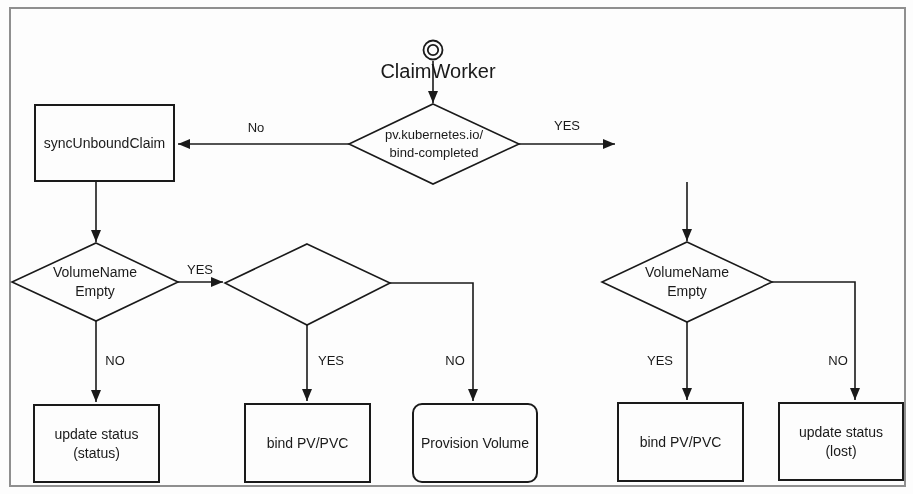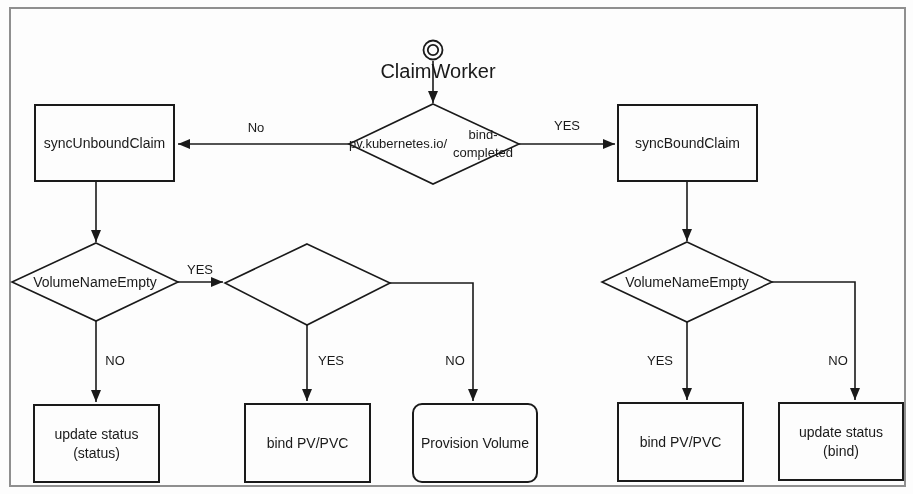--- a/index.html
+++ b/index.html
@@ -21,21 +21,21 @@
   svg.wires{position:absolute;left:0;top:0;width:913px;height:494px;}
   svg.wires .edge{stroke:var(--line);stroke-width:1.6;fill:none;}
   svg.wires .shape{stroke:var(--line);stroke-width:1.6;fill:var(--bg);}
   svg.wires .ring{stroke:var(--line);stroke-width:1.8;fill:none;}
   svg.wires .arrowhead{fill:var(--line);}
   .title{
     position:absolute;left:353px;top:12px;width:170px;text-align:center;
     font-size:20px;color:var(--text);white-space:nowrap;margin-top:48px;
   }
   .node-text{
-    position:absolute;display:flex;flex-direction:row;align-items:center;
+    position:absolute;display:flex;flex-direction:column;align-items:center;
     justify-content:center;text-align:center;line-height:18px;color:var(--text);
   }
   .decision-text{font-size:13px;}
   .decision-text.vol{font-size:14px;line-height:19px;}
   .box{
     position:absolute;display:flex;flex-direction:column;align-items:center;
     justify-content:center;text-align:left;border:2px solid var(--line);
     background:var(--bg);font-size:14px;line-height:19px;color:var(--text);
   }
   .edge-label{
@@ -93,44 +93,41 @@
 
   <div class="node-text decision-text vol" style="left:602px;top:242px;width:170px;height:80px;">
     <div>VolumeName</div>
     <div>Empty</div>
   </div>
 
   <div class="box" style="left:34px;top:104px;width:141px;height:78px;">
     <div>syncUnboundClaim</div>
   </div>
 
-  <div class="box" style="left:617px;top:104px;width:141px;height:78px;">
-    <div>syncBoundClaim</div>
-  </div>
 
   <div class="box" style="left:33px;top:404px;width:127px;height:79px;">
     <div>update status</div>
     <div>(status)</div>
   </div>
 
   <div class="box" style="left:244px;top:403px;width:127px;height:80px;">
     <div>bind PV/PVC</div>
   </div>
 
   <div class="box" style="left:412px;top:403px;width:126px;height:80px;border-radius:10px;">
     <div>Provision Volume</div>
   </div>
 
   <div class="box" style="left:617px;top:402px;width:127px;height:80px;">
     <div>bind PV/PVC</div>
   </div>
 
   <div class="box" style="left:778px;top:402px;width:126px;height:79px;">
     <div>update status</div>
-    <div>(bind)</div>
+    <div>(lost)</div>
   </div>
 
   <div class="edge-label" style="left:256px;top:120px;">No</div>
   <div class="edge-label" style="left:567px;top:118px;">YES</div>
   <div class="edge-label" style="left:200px;top:262px;">YES</div>
   <div class="edge-label" style="left:115px;top:353px;">NO</div>
   <div class="edge-label" style="left:331px;top:353px;">YES</div>
   <div class="edge-label" style="left:455px;top:353px;">NO</div>
   <div class="edge-label" style="left:660px;top:353px;">YES</div>
   <div class="edge-label" style="left:838px;top:353px;">NO</div>

